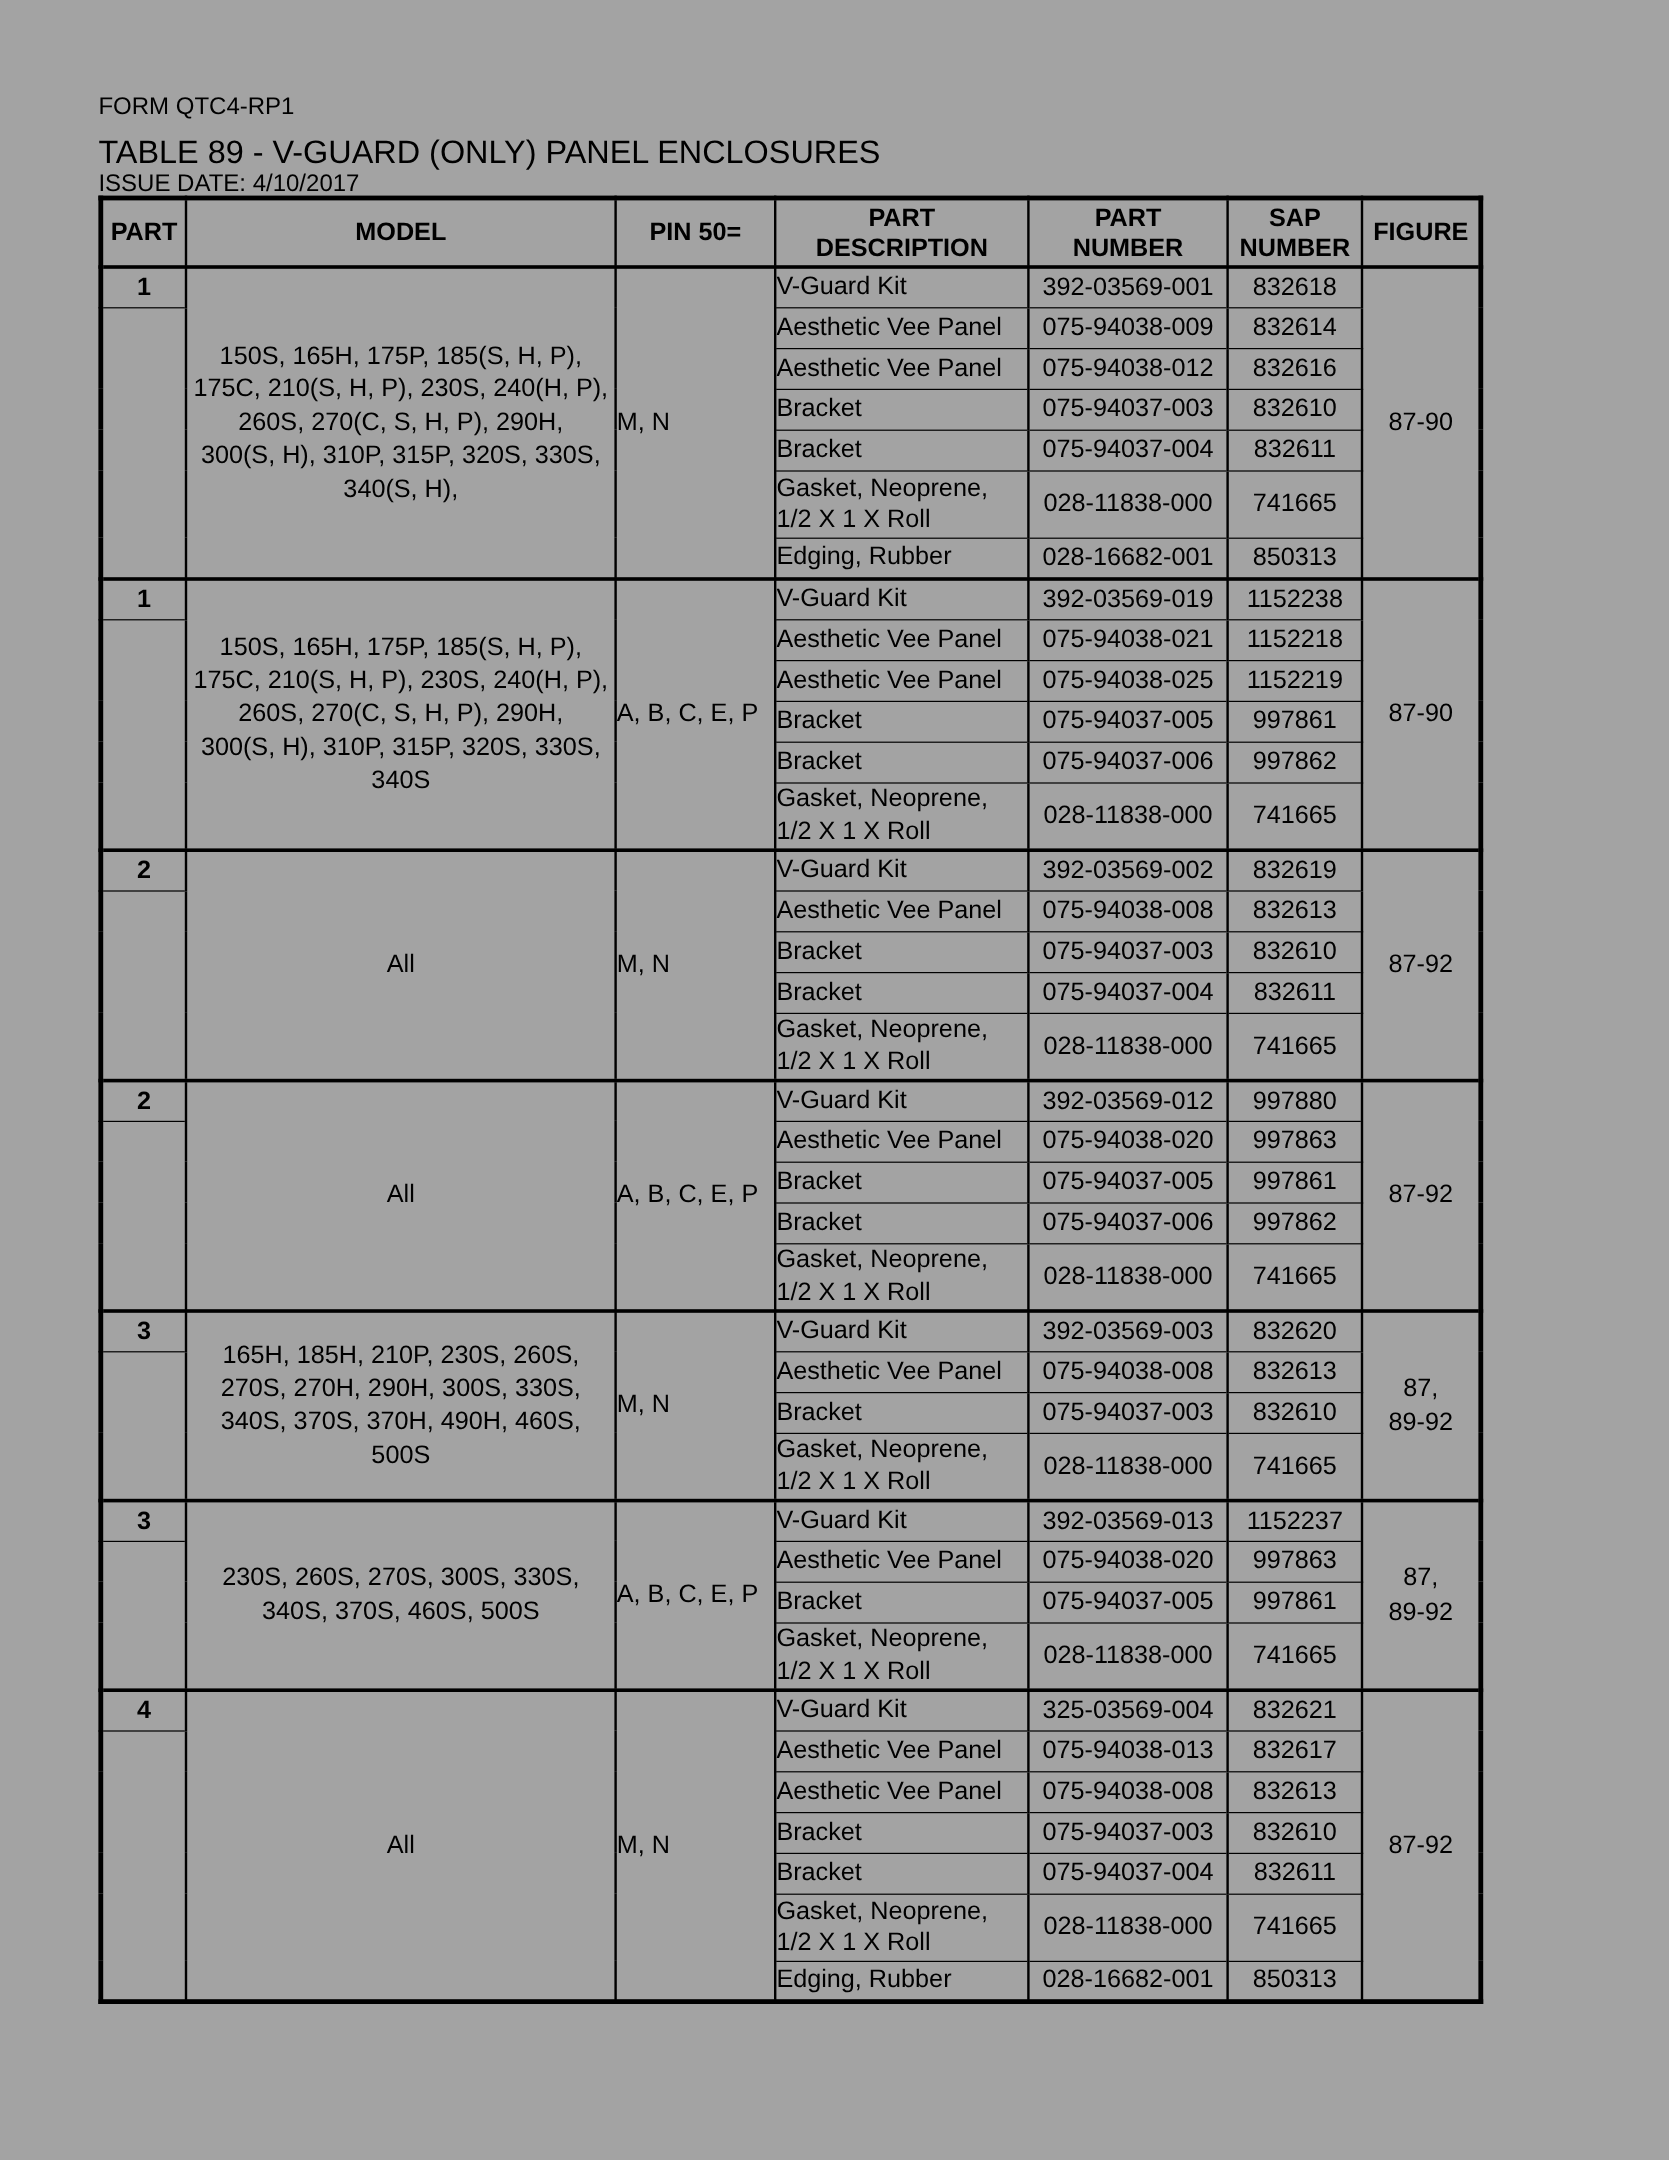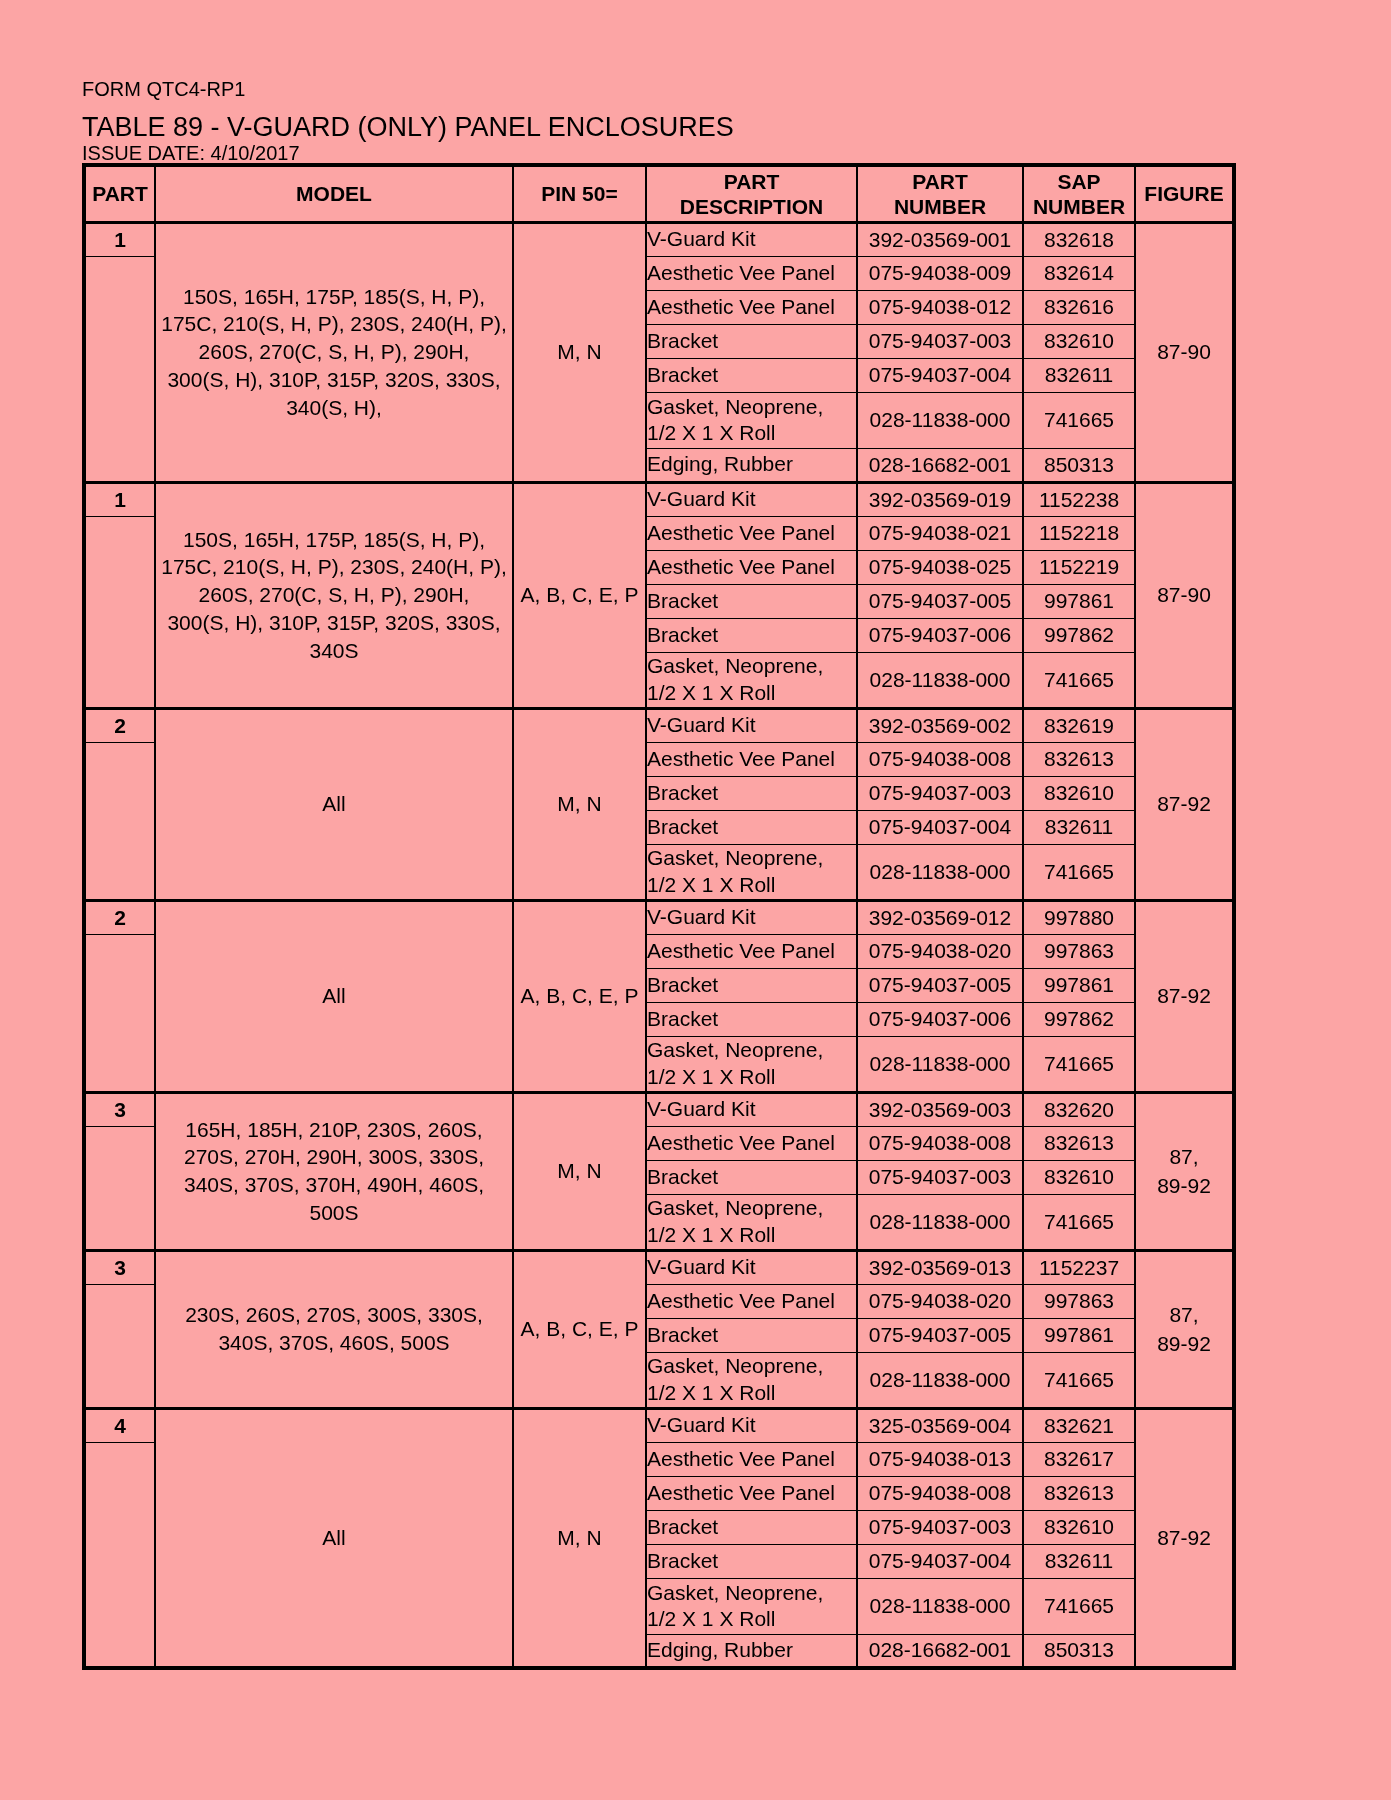--- a/index.html
+++ b/index.html
@@ -1,20 +1,20 @@
 <!DOCTYPE html>
 <html><head>
 <meta charset="utf-8">
 <style>
   html,body { margin:0; padding:0; background:#ffffff; }
   .page {
     position: relative;
     width: 1391px;
     height: 1800px;
-    background: #fca5a5;
+    background: #a3a3a3;
     color: #000000;
     font-family: "Liberation Sans", "DejaVu Sans", sans-serif;
     overflow: hidden;
   }
   .doc-meta {
     position: absolute;
     left: 82px;
     top: 37px;
     font-size: 20px;
     line-height: 1.06;
@@ -67,21 +67,21 @@
     text-align: center;
     border-bottom: 2px solid #000;
   }
   td.item-spacer { border-top: 2px solid #000; }
   td.model-cell {
     text-align: center;
     white-space: pre-line;
     line-height: 1.32;
     padding: 0 2px;
   }
-  td.pin-cell { text-align: center; }
+  td.pin-cell { text-align: left; }
   td.desc-cell {
     text-align: left;
     padding: 2px 4px 2px 9px;
     white-space: pre-line;
     line-height: 1.25;
     margin-left: 18px;
   }
   td.num-cell { text-align: center; }
   td.fig-cell {
     text-align: center;

